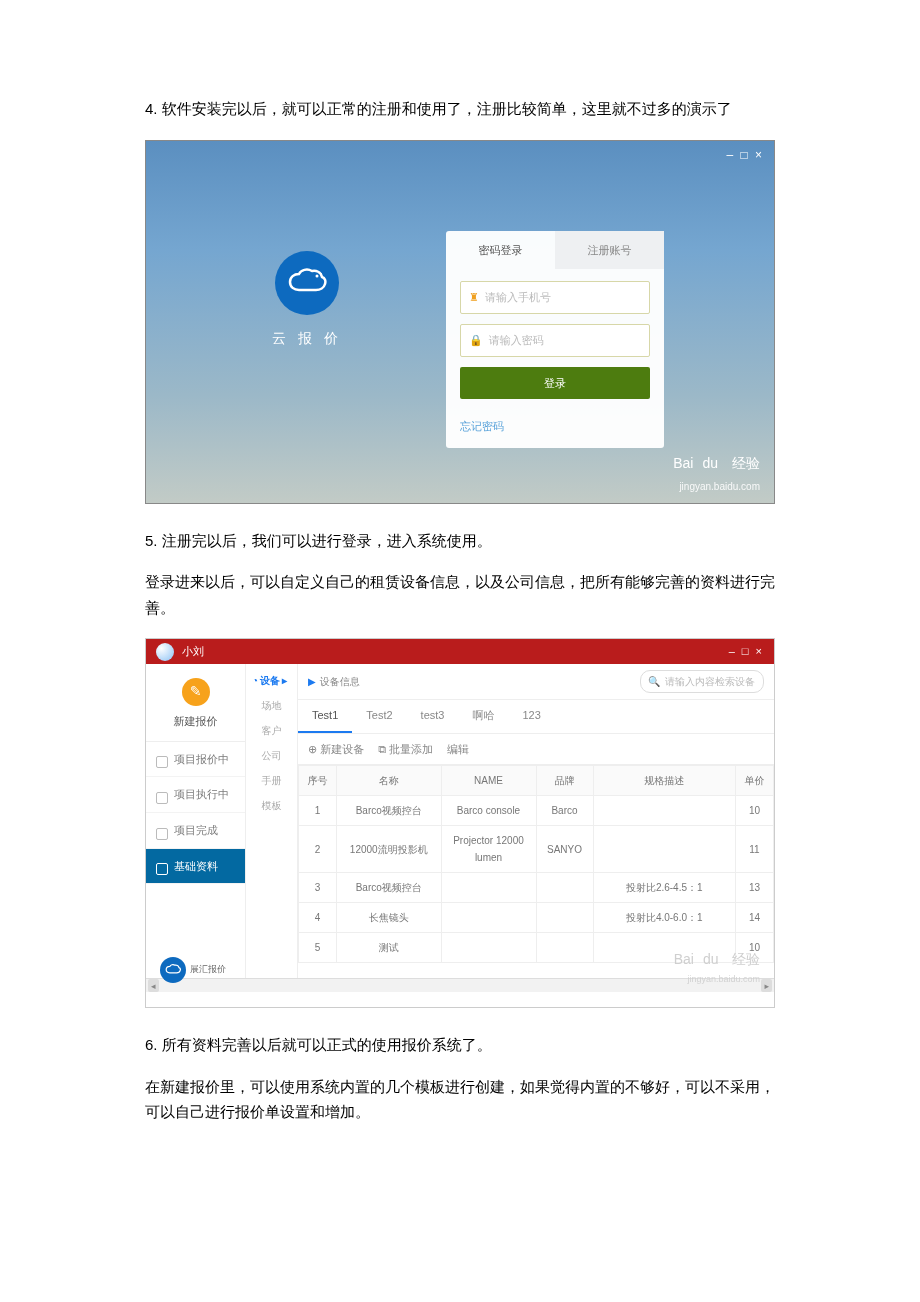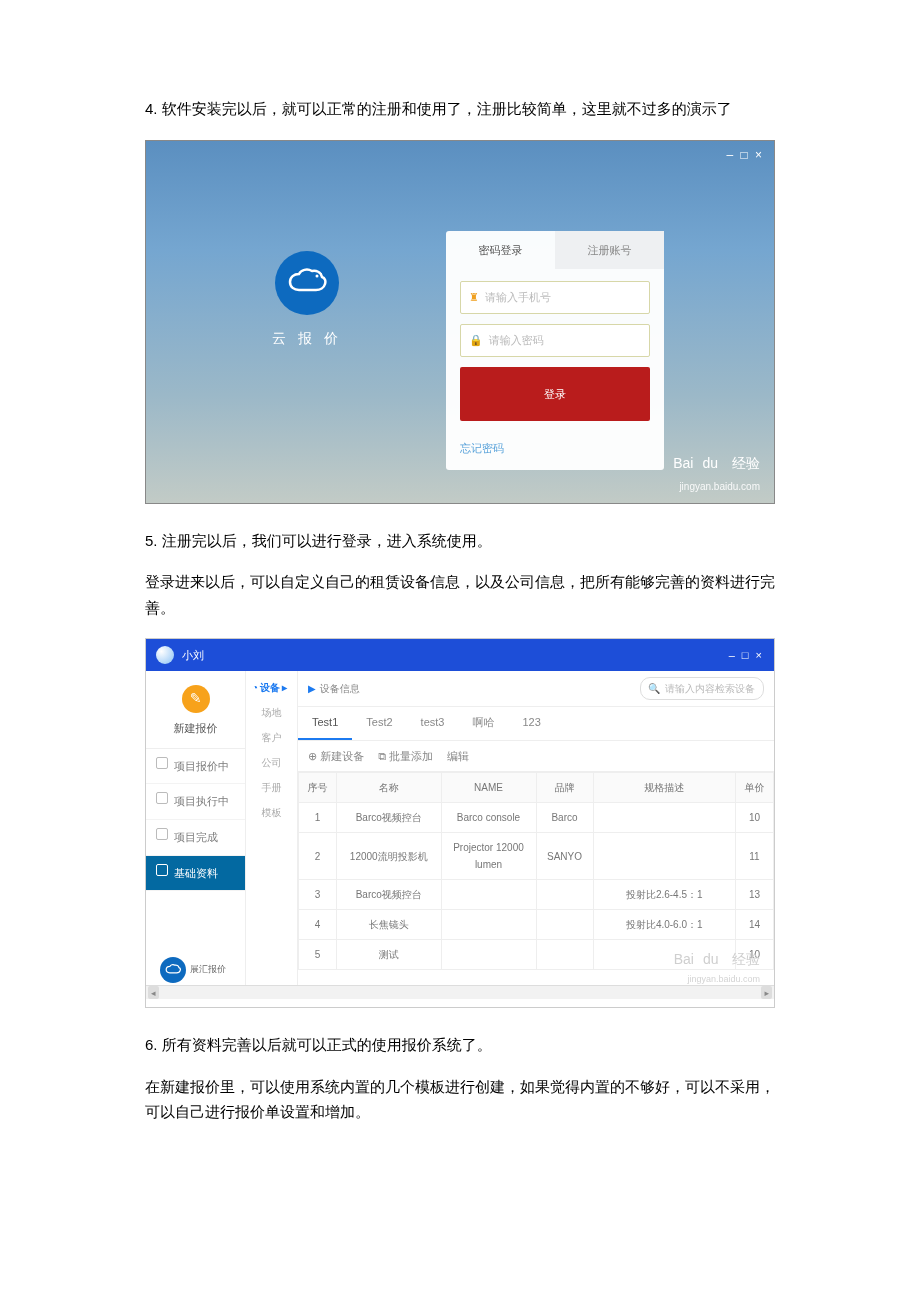--- a/index.html
+++ b/index.html
@@ -14,38 +14,38 @@
 .logo-circle { width: 64px; height: 64px; border-radius: 50%; background: #0d6abf; margin: 0 auto 12px; display: flex; align-items: center; justify-content: center; }
 .logo-circle svg { width: 40px; height: 30px; }
 .logo-text { font-size: 14px; letter-spacing: 4px; }
 .login-panel { position: absolute; left: 300px; top: 90px; width: 218px; background: rgba(255,255,255,0.96); border-radius: 3px; font-size: 11px; color: #555; }
 .login-tabs { display: flex; }
 .login-tab { flex: 1; text-align: center; padding: 10px 0; cursor: pointer; }
 .login-tab.inactive { background: #eef0f2; color: #888; }
 .login-body { padding: 12px 14px 10px; }
 .login-input { border: 1px solid #d7d7a8; border-radius: 2px; padding: 6px 8px; margin-bottom: 10px; display: flex; align-items: center; gap: 6px; background: #fff; color: #bbb; }
 .login-input .ic { color: #f0a020; font-size: 11px; }
-.login-btn { background: #b91c1c; color: #fff; text-align: center; padding: 18px 0; border-radius: 2px; margin-top: 2px; cursor: pointer; }
+.login-btn { background: #4d7c0f; color: #fff; text-align: center; padding: 7px 0; border-radius: 2px; margin-top: 2px; cursor: pointer; }
 .forgot { color: #5aa3da; padding: 8px 14px 12px; cursor: pointer; }
 .watermark1 { position: absolute; right: 14px; bottom: 8px; color: #fff; text-align: right; }
 .wm-logo { font-size: 18px; font-weight: 700; font-family: Arial; }
 .wm-logo span { font-size: 14px; margin-left: 9px; font-weight: 400; }
 .wm-sub { font-size: 10px; opacity: .9; }
 
 
 .ss2 { height: 370px; background: #fff; border: 1px solid #ccc; font-size: 11px; color: #555; }
-.ss2-header { background: #1d4ed8; height: 32px; color: #fff; display: flex; align-items: center; padding: 0 10px; justify-content: space-between; }
+.ss2-header { background: #b91c1c; height: 25px; color: #fff; display: flex; align-items: center; padding: 0 10px; justify-content: space-between; }
 .ss2-header-left { display: flex; align-items: center; gap: 8px; }
 .ss2-avatar { width: 18px; height: 18px; border-radius: 50%; background: radial-gradient(circle at 30% 30%, #fff, #8cc2f5); }
 .ss2-winbtn { font-size: 11px; letter-spacing: 2px; }
 .ss2-body { display: flex; height: 314px; }
 .col-nav { width: 100px; border-right: 1px solid #eee; }
 .nav-new { text-align: center; padding: 14px 0 10px; border-bottom: 1px solid #eee; }
 .nav-new-ic { width: 28px; height: 28px; background: #f7a21b; border-radius: 50%; margin: 0 auto 6px; display: flex; align-items: center; justify-content: center; color: #fff; font-size: 14px; }
-.nav-item { display: flex; align-items: flex-start; gap: 6px; padding: 8px 10px; border-bottom: 1px solid #f3f3f3; color: #7a7a7a; cursor: pointer; }
+.nav-item { display: flex; align-items: flex-end; gap: 6px; padding: 8px 10px; border-bottom: 1px solid #f3f3f3; color: #7a7a7a; cursor: pointer; }
 .nav-item .ic { width: 12px; height: 12px; border: 1px solid #bbb; border-radius: 2px; }
 .nav-item.active { background: #0369a1; color: #fff; }
 .nav-item.active .ic { border-color: #fff; }
 .col-sub { width: 52px; padding: 8px 6px; font-size: 10px; color: #999; border-right: 1px solid #eee; }
 .sub-head { color: #1c7af0; font-weight: 700; margin-bottom: 6px; display: flex; align-items: center; gap: 2px; }
 .sub-item { margin: 8px 0; color: #aaa; cursor: pointer; text-align: center; }
 .col-main { flex: 1; display: flex; flex-direction: column; }
 .crumb-row { display: flex; align-items: center; justify-content: space-between; padding: 6px 10px; }
 .crumb { color: #888; font-size: 10px; }
 .crumb .tri { color: #1c7af0; margin-right: 4px; }

